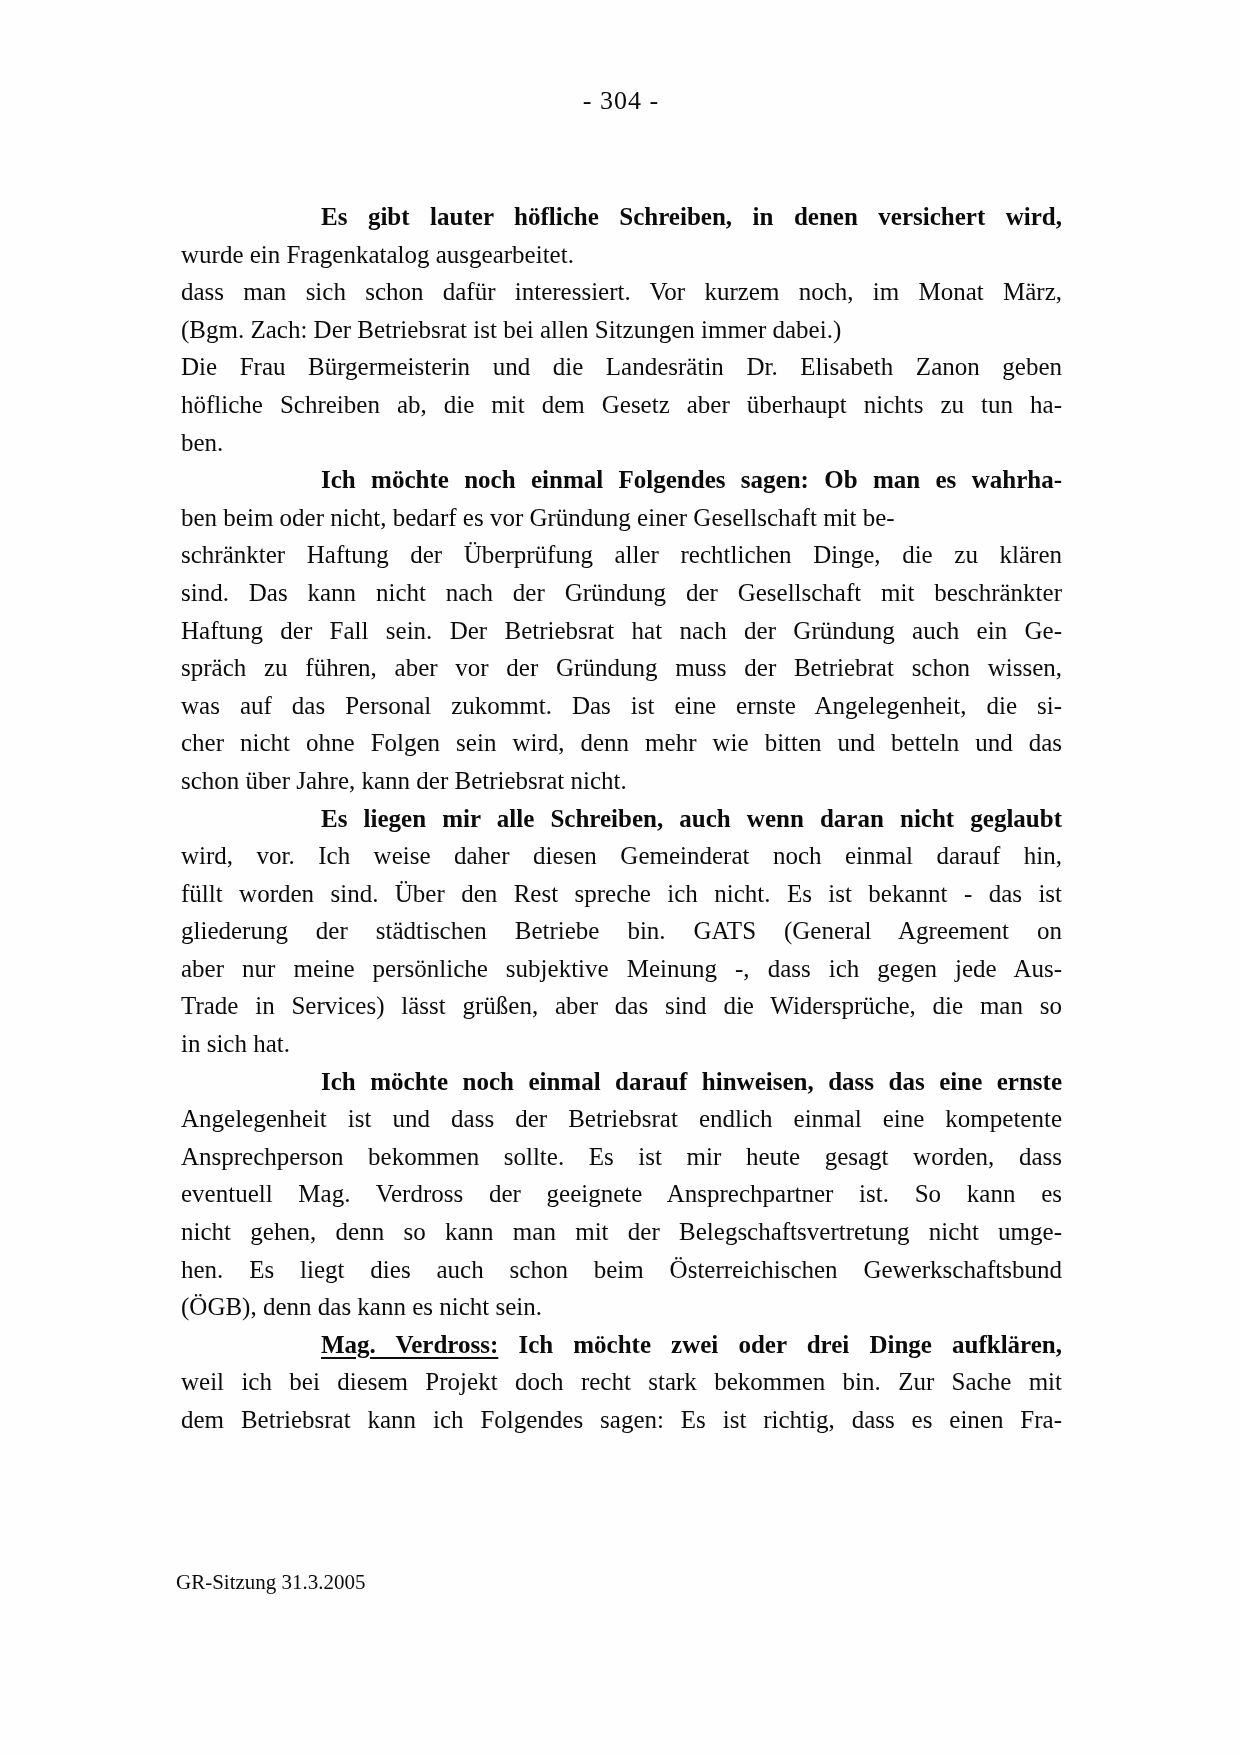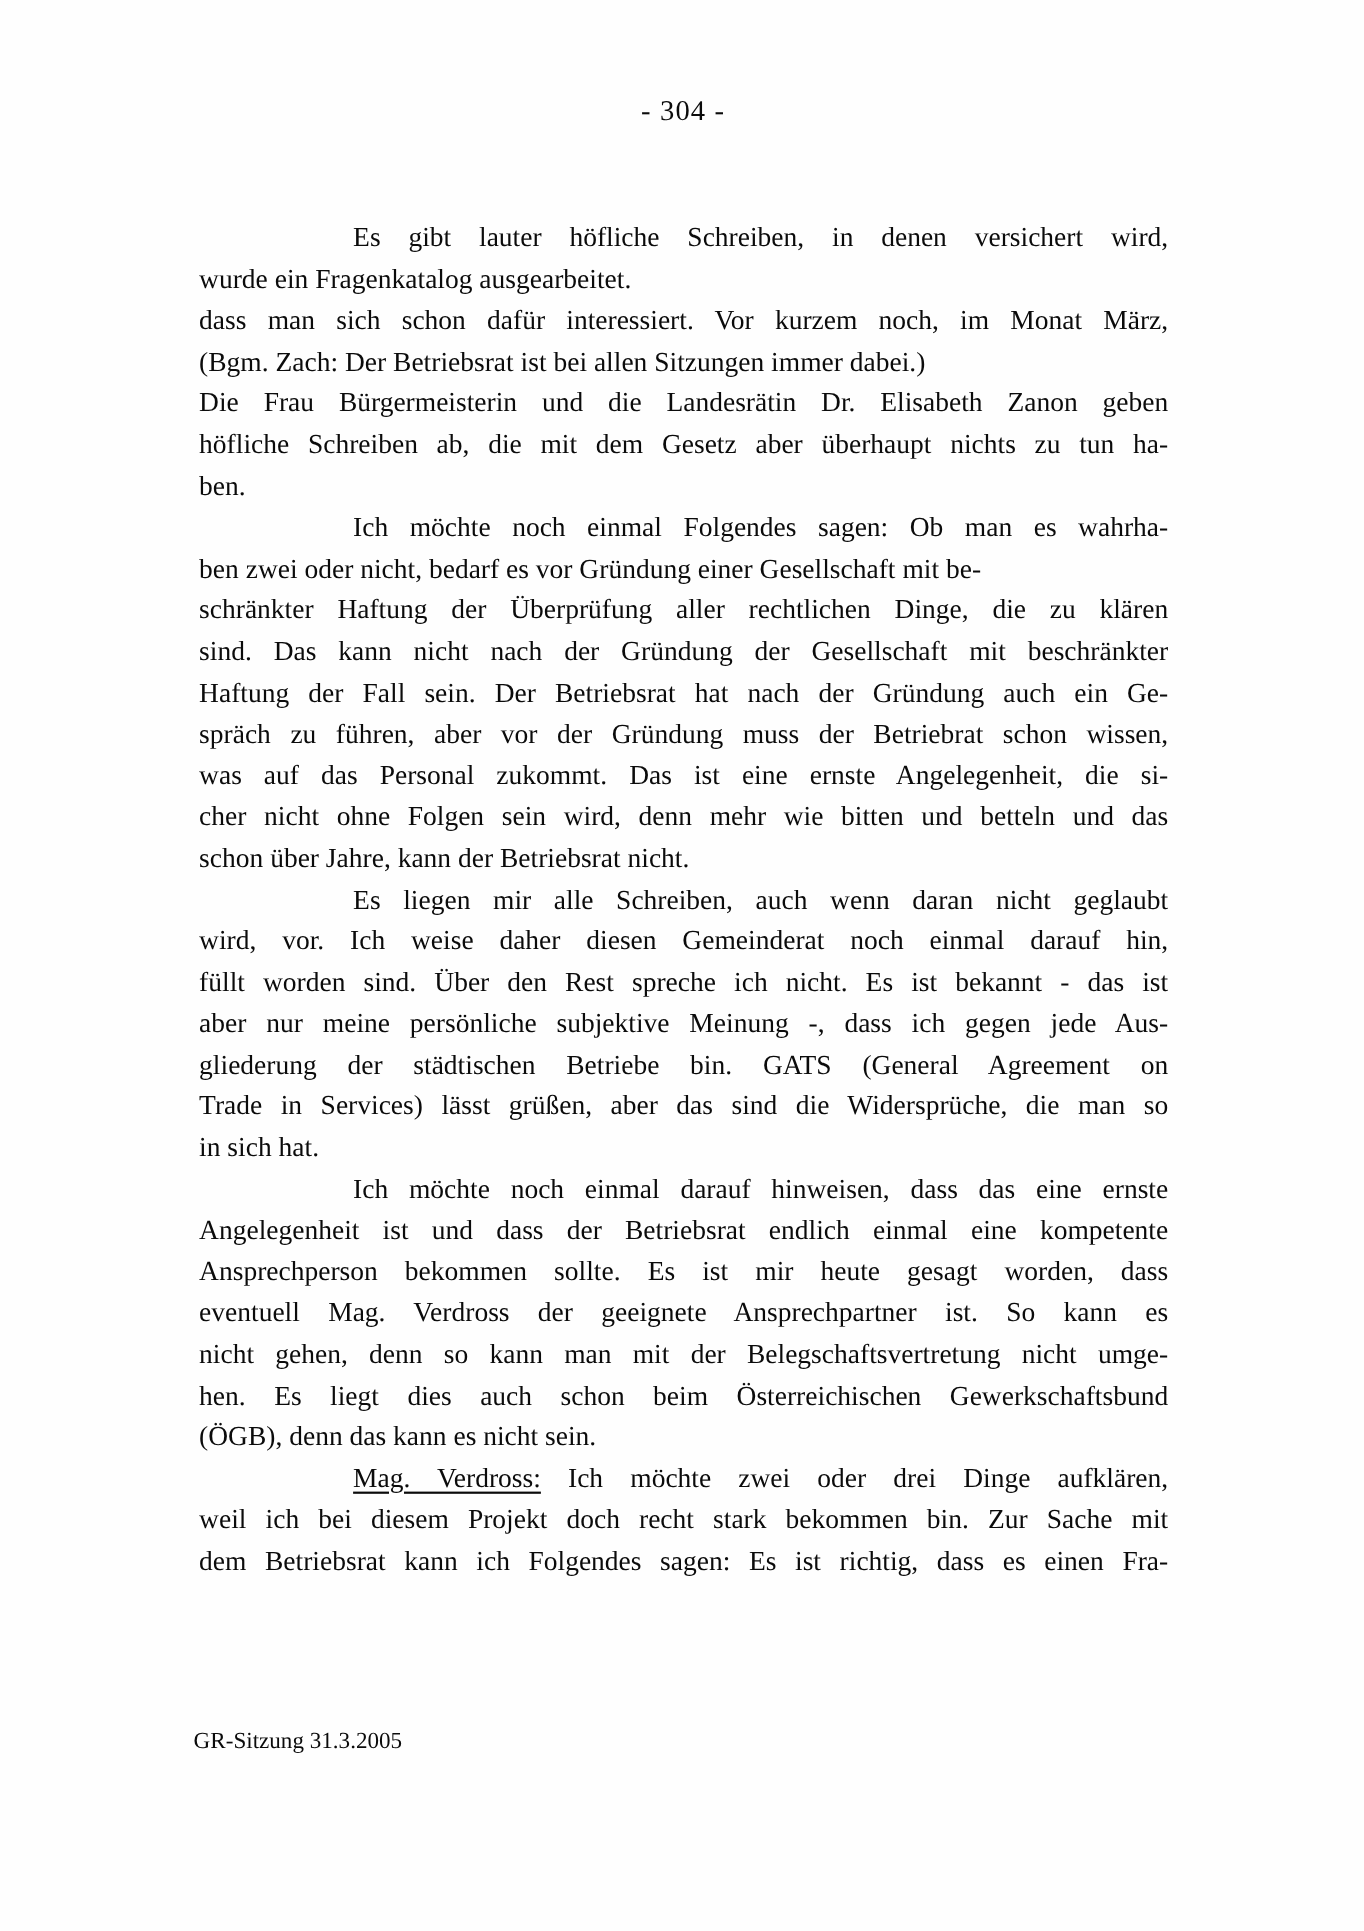--- a/index.html
+++ b/index.html
@@ -40,20 +40,21 @@
   .line {
     text-align: left;
     white-space: normal;
   }
   .line.just {
     text-align: justify;
     text-align-last: justify;
   }
   .line.indent {
     padding-left: 140px;
+    font-weight: bold;
   }
   .underline {
     text-decoration: underline;
     text-underline-offset: 4px;
   }
   .page-footer {
     position: absolute;
     top: 1570px;
     left: 176px;
     font-size: 21px;
@@ -74,35 +75,35 @@
       <div class="paragraph">
         <div class="line">(Bgm. Zach: Der Betriebsrat ist bei allen Sitzungen immer dabei.)</div>
       </div>
       <div class="paragraph">
         <div class="line just">Die Frau Bürgermeisterin und die Landesrätin Dr. Elisabeth Zanon geben</div>
         <div class="line just">höfliche Schreiben ab, die mit dem Gesetz aber überhaupt nichts zu tun ha-</div>
         <div class="line">ben.</div>
       </div>
       <div class="paragraph">
         <div class="line just indent">Ich möchte noch einmal Folgendes sagen: Ob man es wahrha-</div>
-        <div class="line">ben zwei oder nicht, bedarf es vor Gründung einer Gesellschaft mit be-</div>
+        <div class="line">ben beim oder nicht, bedarf es vor Gründung einer Gesellschaft mit be-</div>
         <div class="line just">schränkter Haftung der Überprüfung aller rechtlichen Dinge, die zu klären</div>
         <div class="line just">sind. Das kann nicht nach der Gründung der Gesellschaft mit beschränkter</div>
         <div class="line just">Haftung der Fall sein. Der Betriebsrat hat nach der Gründung auch ein Ge-</div>
         <div class="line just">spräch zu führen, aber vor der Gründung muss der Betriebrat schon wissen,</div>
         <div class="line just">was auf das Personal zukommt. Das ist eine ernste Angelegenheit, die si-</div>
         <div class="line just">cher nicht ohne Folgen sein wird, denn mehr wie bitten und betteln und das</div>
         <div class="line">schon über Jahre, kann der Betriebsrat nicht.</div>
       </div>
       <div class="paragraph">
         <div class="line just indent">Es liegen mir alle Schreiben, auch wenn daran nicht geglaubt</div>
         <div class="line just">wird, vor. Ich weise daher diesen Gemeinderat noch einmal darauf hin,</div>
         <div class="line just">füllt worden sind. Über den Rest spreche ich nicht. Es ist bekannt - das ist</div>
+        <div class="line just">gliederung der städtischen Betriebe bin. GATS (General Agreement on</div>
         <div class="line just">aber nur meine persönliche subjektive Meinung -, dass ich gegen jede Aus-</div>
-        <div class="line just">gliederung der städtischen Betriebe bin. GATS (General Agreement on</div>
         <div class="line just">Trade in Services) lässt grüßen, aber das sind die Widersprüche, die man so</div>
         <div class="line">in sich hat.</div>
       </div>
       <div class="paragraph">
         <div class="line just indent">Ich möchte noch einmal darauf hinweisen, dass das eine ernste</div>
         <div class="line just">Angelegenheit ist und dass der Betriebsrat endlich einmal eine kompetente</div>
         <div class="line just">Ansprechperson bekommen sollte. Es ist mir heute gesagt worden, dass</div>
         <div class="line just">eventuell Mag. Verdross der geeignete Ansprechpartner ist. So kann es</div>
         <div class="line just">nicht gehen, denn so kann man mit der Belegschaftsvertretung nicht umge-</div>
         <div class="line just">hen. Es liegt dies auch schon beim Österreichischen Gewerkschaftsbund</div>

